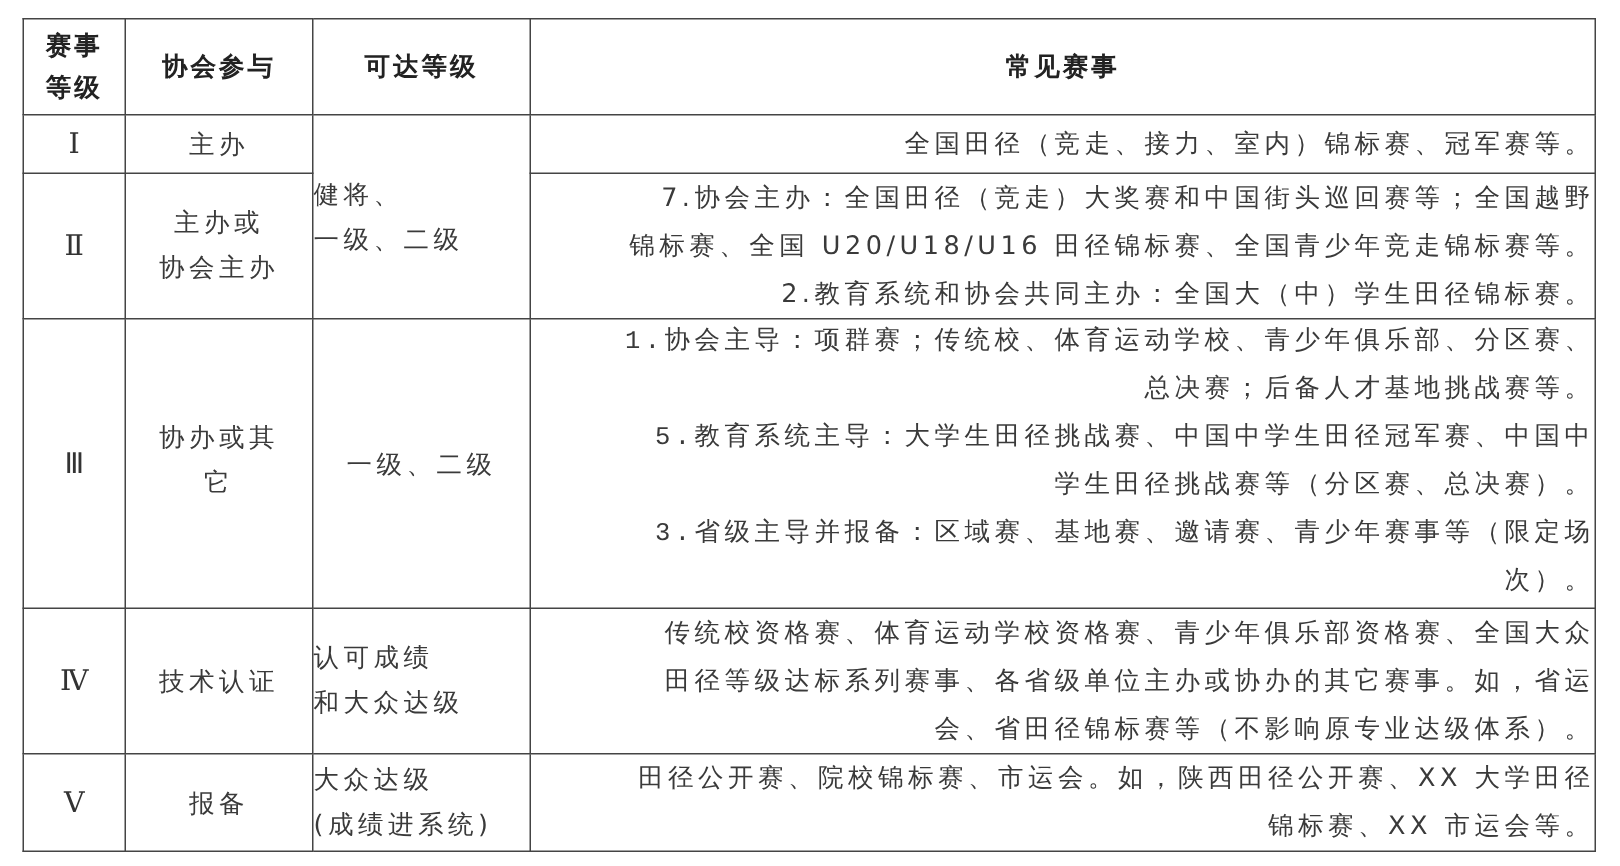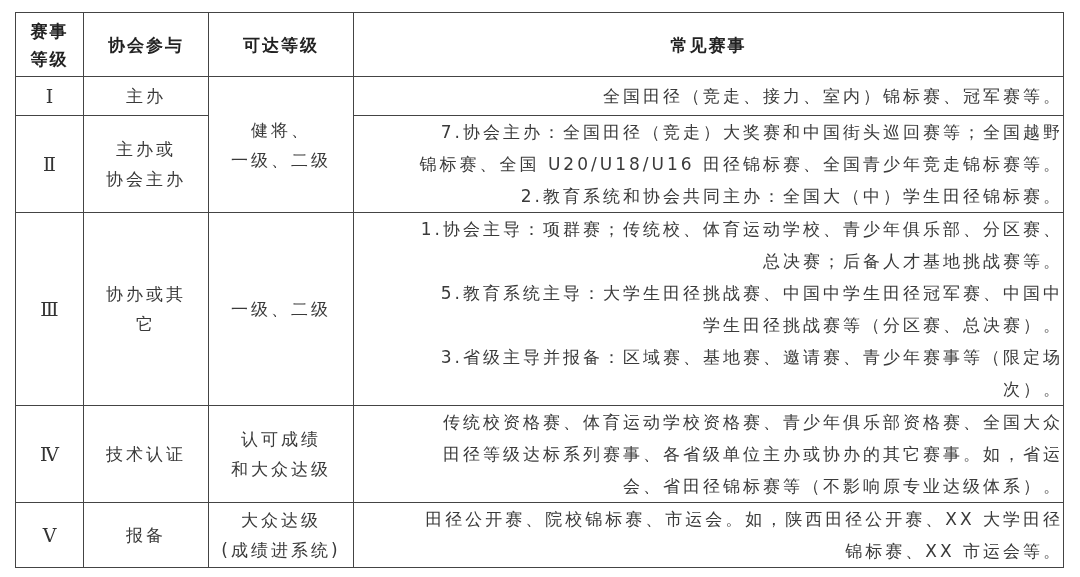--- a/index.html
+++ b/index.html
@@ -46,34 +46,34 @@
     th.col-events { width: auto; }
 
     td.center { text-align: center; }
     td.level {
       font-family: "DejaVu Serif", serif;
       font-size: 19px;
       letter-spacing: 0;
       color: #333;
     }
     td.reach {
-      text-align: center;
+      text-align: left;
       padding-left: 14px;
       line-height: 30px;
     }
     td.events {
       text-align: right;
       padding: 2px 10px 2px 12px;
       line-height: 32px;
     }
     .events-line { display: block; white-space: nowrap; }
     .cell-line { display: block; }
     tr.r1 td { height: 38px; }
     tr.r2 td { height: 88px; }
-    tr.r3 td { height: 192px; }
+    tr.r3 td { height: 192px; font-family: Liberation Mono, monospace; }
     tr.r4 td { height: 94px; }
     tr.r5 td { height: 64px; }
   </style>
 </head>
 <body>
 
 <table class="grade-table">
   <thead>
     <tr class="header-row">
       <th class="col-level">

